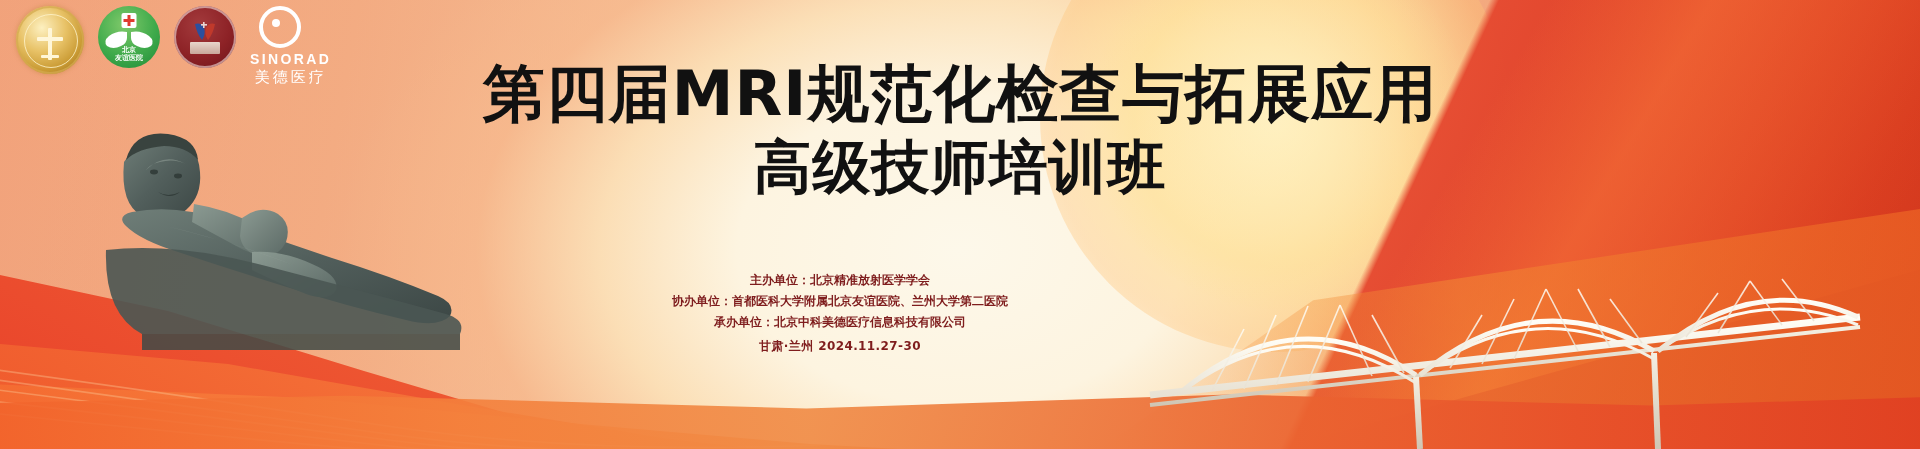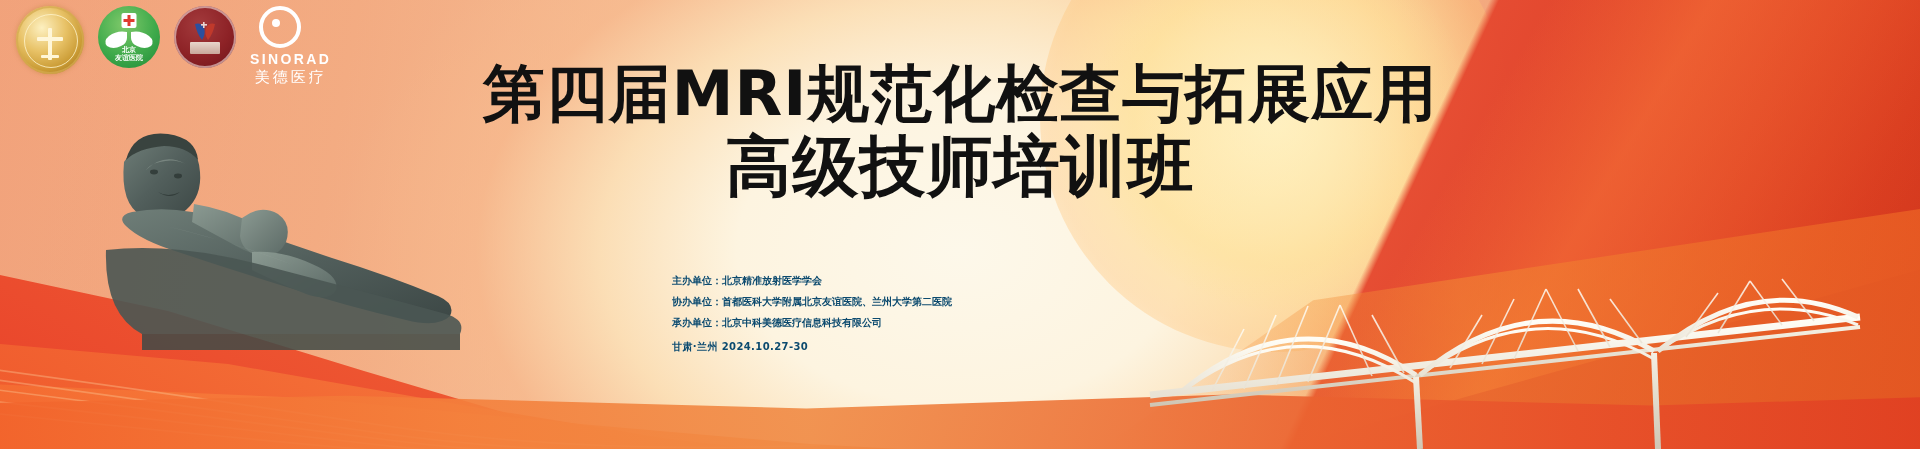--- a/index.html
+++ b/index.html
@@ -104,24 +104,24 @@
   .statue{position:absolute;left:46px;top:100px;width:460px;height:250px;z-index:3;}
   .bridge{position:absolute;right:40px;bottom:0;width:760px;height:250px;z-index:3;}
 
   
   .title-wrap{position:absolute;left:0;top:62px;width:1920px;text-align:center;z-index:7;}
   .title-line{
     font-family:"DejaVu Sans","Liberation Sans",sans-serif;
     font-weight:bold;color:#111111;letter-spacing:1px;
   }
   .t1{font-size:62px;line-height:64px;}
-  .t2{font-size:66px;line-height:66px;margin-top:8px;}
+  .t2{font-size:58px;line-height:66px;margin-top:8px;}
   .info{position:absolute;left:672px;top:270px;z-index:7;
     font-family:"DejaVu Sans","Liberation Sans",sans-serif;
-    font-size:10px;line-height:21px;color:#0c4a6e;font-weight:600;white-space:nowrap;}
+    font-size:12px;line-height:21px;color:#7f1d1d;font-weight:600;white-space:nowrap;text-align:center;}
   .info div{text-shadow:0 0 2px rgba(255,250,235,.6);}
   .info .date{margin-top:3px;letter-spacing:.4px;}
 </style>
 </head>
 <body>
 
 <div id="banner">
 
   <div class="bg-base"></div>
   <div class="sun-glow"></div>
@@ -307,16 +307,16 @@
 
   <div class="title-wrap">
     <div class="title-line t1">第四届MRI规范化检查与拓展应用</div>
     <div class="title-line t2">高级技师培训班</div>
   </div>
 
   <div class="info">
     <div>主办单位：北京精准放射医学学会</div>
     <div>协办单位：首都医科大学附属北京友谊医院、兰州大学第二医院</div>
     <div>承办单位：北京中科美德医疗信息科技有限公司</div>
-    <div class="date">甘肃·兰州  2024.10.27-30</div>
+    <div class="date">甘肃·兰州  2024.11.27-30</div>
   </div>
 
 </div>
 
 </body></html>

